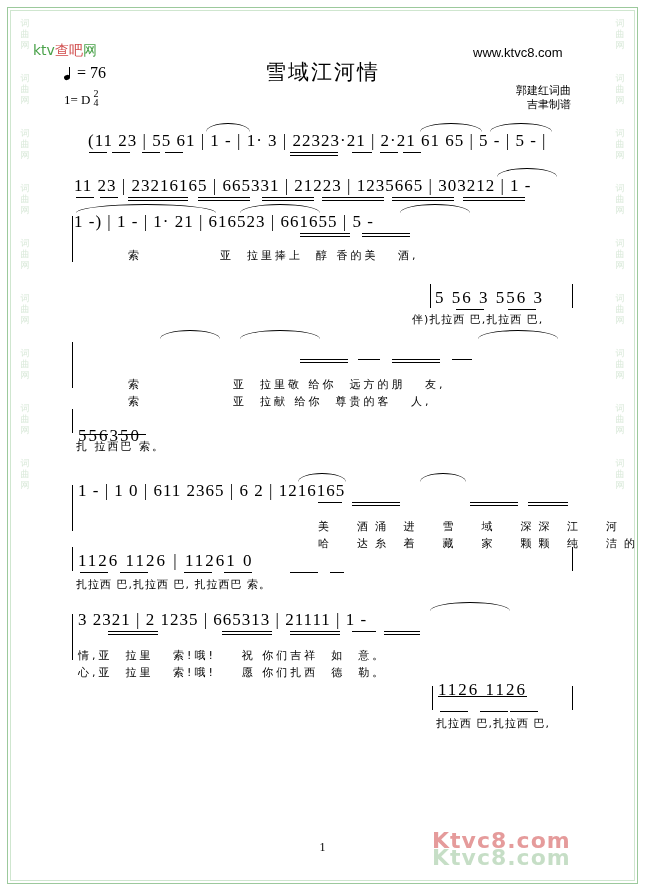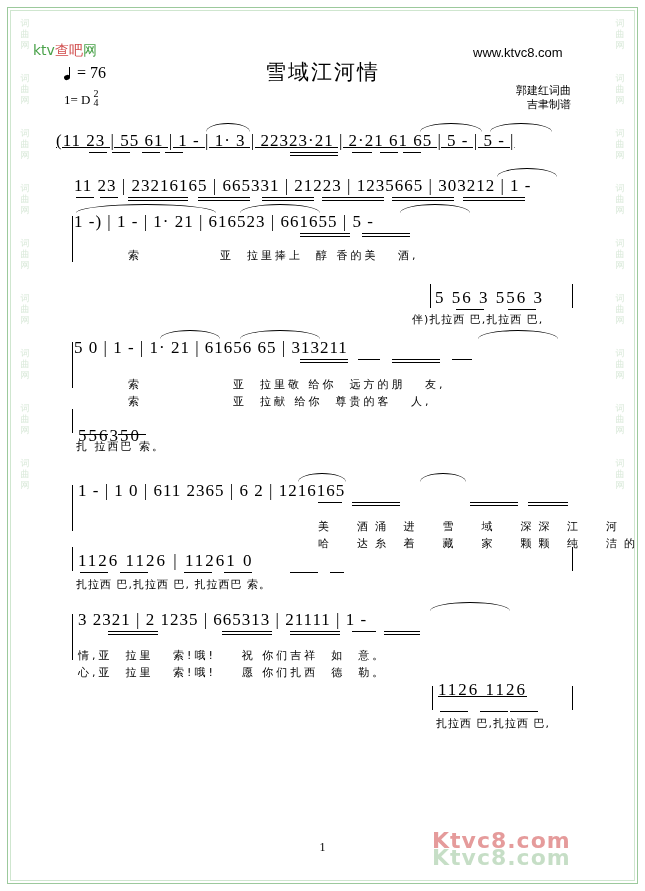--- a/index.html
+++ b/index.html
@@ -259,21 +259,21 @@
 
   <div class="keysig">
     <span>1= D</span><span class="frac"><span>2</span><br><span>4</span></span>
   </div>
 
   <div class="credits">
     <div>郭建红词曲</div>
     <div>吉聿制谱</div>
   </div>
 
-  <div class="num" style="left:56px; top:131px; letter-spacing:1px;text-decoration:underline;">(11 23 | 55 61 | 1 - | 1· 3 | 22323·21 | 2·21 61 65 | 5 - | 5 - |</div>
+  <div class="num" style="left:88px; top:131px; letter-spacing:1px;">(11 23 | 55 61 | 1 - | 1· 3 | 22323·21 | 2·21 61 65 | 5 - | 5 - |</div>
 
   <div class="beam" style="left:89px; top:152px; width:18px;"></div>
   <div class="beam" style="left:112px; top:152px; width:18px;"></div>
   <div class="beam" style="left:142px; top:152px; width:18px;"></div>
   <div class="beam" style="left:165px; top:152px; width:18px;"></div>
   <div class="beam" style="left:290px; top:152px; width:48px;"></div>
   <div class="beam2" style="left:290px; top:155px; width:48px;"></div>
   <div class="beam" style="left:352px; top:152px; width:20px;"></div>
   <div class="beam" style="left:380px; top:152px; width:18px;"></div>
   <div class="beam" style="left:403px; top:152px; width:18px;"></div>
@@ -311,21 +311,20 @@
 
   <div class="lyr" style="left:128px; top:248px; letter-spacing:3px;">索            亚  拉里捧上  醇 香的美   酒,</div>
 
   <div class="num" style="left:435px; top:288px; letter-spacing:2px;">5 56 3 556 3</div>
   <div class="bar" style="left:430px; top:284px; height:24px;"></div>
   <div class="bar" style="left:572px; top:284px; height:24px;"></div>
   <div class="beam" style="left:456px; top:309px; width:28px;"></div>
   <div class="beam" style="left:508px; top:309px; width:28px;"></div>
   <div class="lyr" style="left:412px; top:312px; letter-spacing:1px;">伴)扎拉西 巴,扎拉西 巴,</div>
 
-  <div class="num" style="left:74px; top:338px; letter-spacing:1px;">5 0 | 1 - | 1· 21 | 61656 65 | 313211</div>
   <div class="sysbrace" style="left:72px; top:342px; height:46px;"></div>
   <div class="beam" style="left:300px; top:359px; width:48px;"></div>
   <div class="beam2" style="left:300px; top:362px; width:48px;"></div>
   <div class="beam" style="left:358px; top:359px; width:22px;"></div>
   <div class="beam" style="left:392px; top:359px; width:48px;"></div>
   <div class="beam2" style="left:392px; top:362px; width:48px;"></div>
   <div class="beam" style="left:452px; top:359px; width:20px;"></div>
   <div class="slur" style="left:160px; top:330px; width:60px;"></div>
   <div class="slur" style="left:240px; top:330px; width:80px;"></div>
   <div class="slur" style="left:478px; top:330px; width:80px;"></div>

